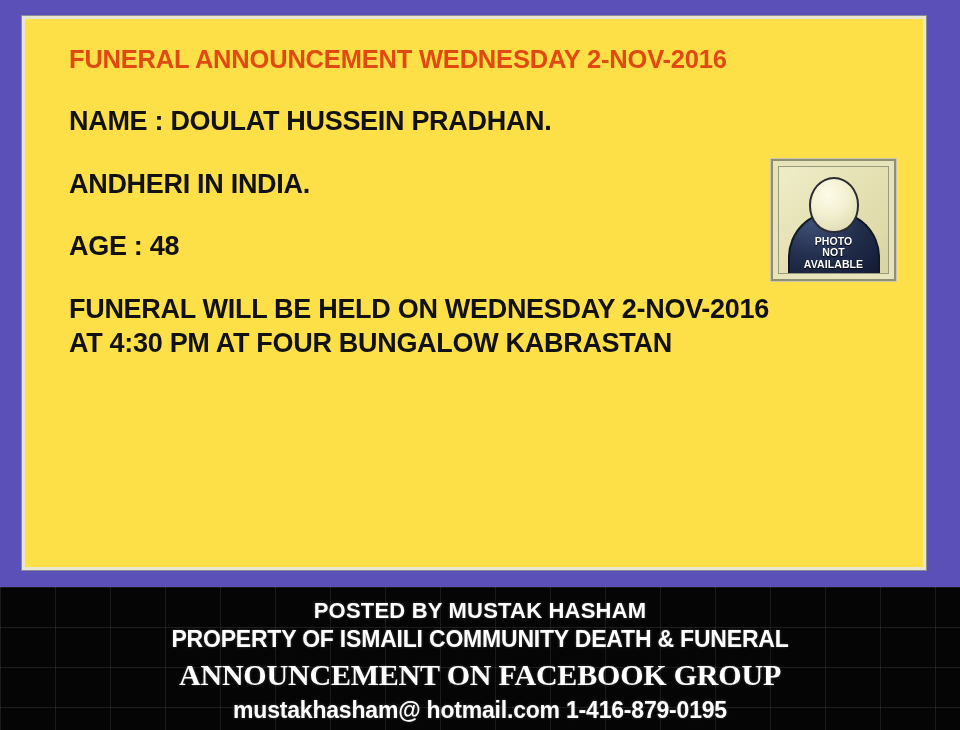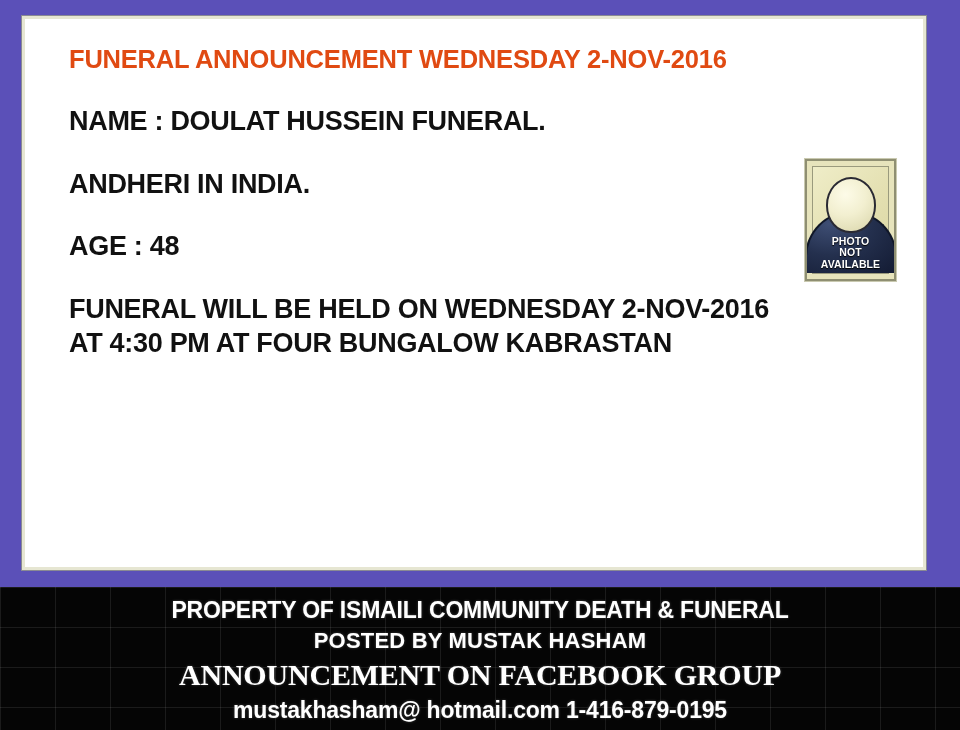--- a/index.html
+++ b/index.html
@@ -15,21 +15,21 @@
     position:relative;
     width:960px; height:730px;
     background:#5B50B8;
   }
 
   
   #announcement-card {
     position:absolute;
     left:22px; top:16px;
     width:904px; height:554px;
-    background:#ffffff;
+    background:#fde047;
     border:3px solid #E6E6D2;
     box-shadow:0 0 0 1px #8a8a93;
     padding:26px 24px 10px 24px;
   }
 
   #headline {
     color:#E04A12;
     font-size:25.5px;
     font-weight:bold;
     letter-spacing:-0.2px;
@@ -49,21 +49,21 @@
     max-width:760px;
   }
   .para { margin-bottom:28px; }
   .para:last-child { margin-bottom:0; }
   .para .ln { display:block; white-space:nowrap; }
 
   
   #photo-placeholder {
     position:absolute;
     right:27px; top:140px;
-    width:91px; height:122px;
+    width:125px; height:122px;
     background:#E7E4BC;
     border:2px solid #8F8F72;
     box-shadow:0 0 0 1px #c9c9b0;
     overflow:hidden;
   }
   #photo-inner {
     position:absolute; inset:5px;
     background:linear-gradient(135deg,#EFEDC8 0%, #E3DFB0 55%, #D9D5A2 100%);
     border:1px solid #9a9a7d;
   }
@@ -132,21 +132,21 @@
 
 <div id="poster">
 
   <div id="announcement-card">
 
     <div id="headline">FUNERAL ANNOUNCEMENT WEDNESDAY 2-NOV-2016</div>
 
     <div id="body-block">
 
       <div class="para">
-        <span class="ln">NAME : DOULAT HUSSEIN FUNERAL.</span>
+        <span class="ln">NAME : DOULAT HUSSEIN PRADHAN.</span>
       </div>
 
       <div class="para">
         <span class="ln">ANDHERI IN INDIA.</span>
       </div>
 
       <div class="para">
         <span class="ln">AGE : 48</span>
       </div>
 
@@ -165,19 +165,19 @@
           <span>PHOTO</span>
           <span>NOT</span>
           <span>AVAILABLE</span>
         </div>
       </div>
     </div>
 
   </div>
 
   <div id="footer">
+    <div class="foot-line" id="foot-posted">POSTED BY MUSTAK HASHAM</div>
     <div class="foot-line" id="foot-property">PROPERTY OF ISMAILI COMMUNITY DEATH &amp; FUNERAL</div>
-    <div class="foot-line" id="foot-posted">POSTED BY MUSTAK HASHAM</div>
     <div class="foot-line" id="foot-group">ANNOUNCEMENT ON FACEBOOK GROUP</div>
     <div class="foot-line" id="foot-contact">mustakhasham@ hotmail.com 1-416-879-0195</div>
   </div>
 
 </div>
 
 </body></html>

